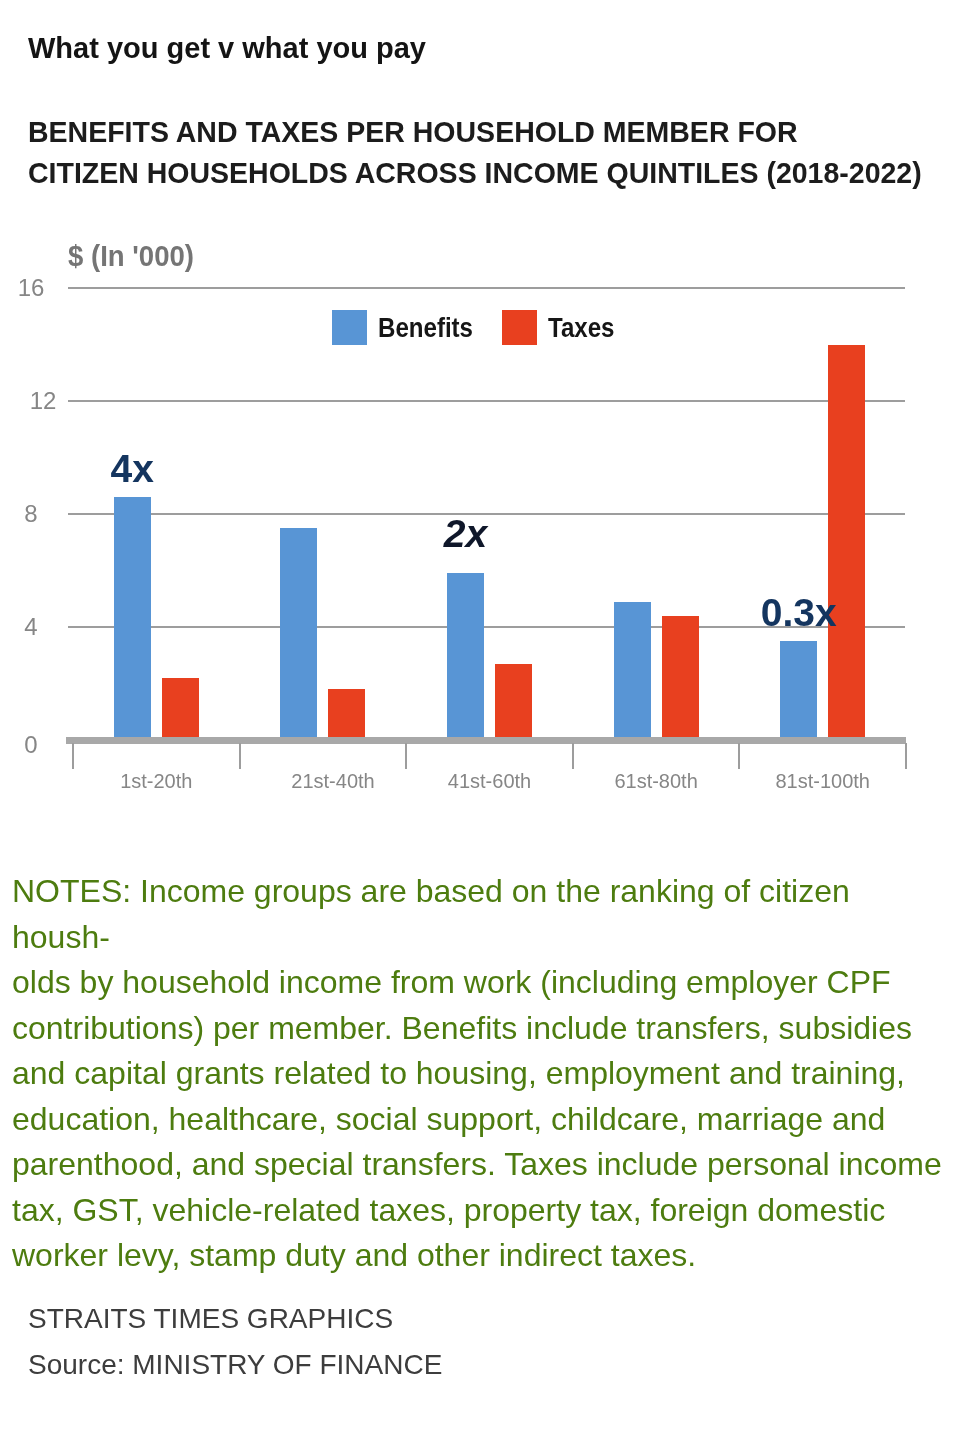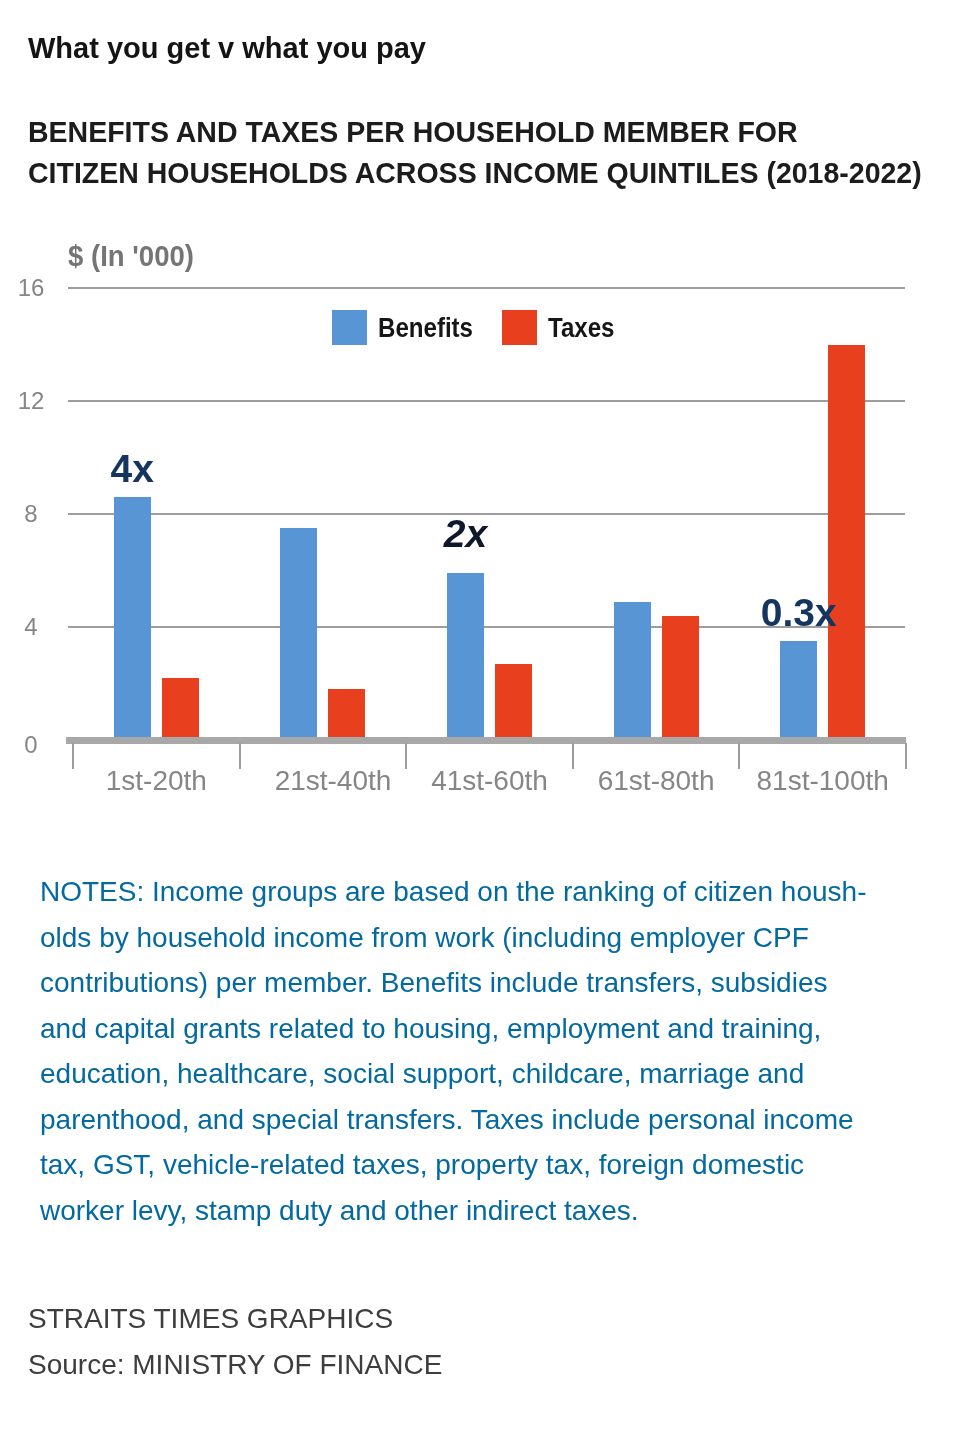--- a/index.html
+++ b/index.html
@@ -31,29 +31,29 @@
   .gridline { position:absolute; height:2px; background:#9d9d9d; }
   .y-tick-label {
     position:absolute; left:0; width:62px; text-align:center;
     font-size:24px; color:#868686; line-height:34px;
   }
   .bar { position:absolute; }
   .baseline { position:absolute; background:#a8a8a8; }
   .x-tick { position:absolute; width:2px; background:#9d9d9d; }
   .x-label {
     position:absolute; text-align:center;
-    font-size:28px; color:#868686; line-height:34px; white-space:nowrap;
+    font-size:20px; color:#868686; line-height:34px; white-space:nowrap;
   }
   .bar-annotation {
     position:absolute; width:140px; text-align:center;
     font-size:39px; font-weight:800; line-height:32px; white-space:nowrap;
   }
   .notes {
-    position:absolute; left:40px; top:869px;
-    font-size:28px; color:#0369a1; line-height:45.5px;
+    position:absolute; left:12px; top:869px;
+    font-size:32px; color:#4d7c0f; line-height:45.5px;
   }
   .source {
     position:absolute; left:28px; top:1296px;
     font-size:28px; color:#3d3d3d; line-height:46px;
   }
 </style>
 </head>
 <body>
 
 <div class="page">
@@ -67,21 +67,21 @@
 
   <div class="unit-label">$ (In '000)</div>
 
   <div id="chart">
       <div class="y-tick-label" style="top: 728px;">0</div>
       <div class="gridline" style="left: 68px; top: 626px; width: 837px;"></div>
       <div class="y-tick-label" style="top: 610px;">4</div>
       <div class="gridline" style="left: 68px; top: 513px; width: 837px;"></div>
       <div class="y-tick-label" style="top: 497px;">8</div>
       <div class="gridline" style="left: 68px; top: 400px; width: 837px;"></div>
-      <div class="y-tick-label" style="top: 384px;">12</div>
+      <div class="y-tick-label" style="top: 384px; margin-left: 12px;">12</div>
       <div class="gridline" style="left: 68px; top: 287px; width: 837px;"></div>
       <div class="y-tick-label" style="top: 271px;">16</div>
       <div class="bar" style="left: 113.8px; top: 497.05px; width: 37px; height: 239.95px; background: rgb(88, 149, 213);"></div>
       <div class="bar" style="left: 280.4px; top: 528.125px; width: 37px; height: 208.875px; background: rgb(88, 149, 213);"></div>
       <div class="bar" style="left: 447px; top: 573.325px; width: 37px; height: 163.675px; background: rgb(88, 149, 213);"></div>
       <div class="bar" style="left: 613.6px; top: 601.575px; width: 37px; height: 135.425px; background: rgb(88, 149, 213);"></div>
       <div class="bar" style="left: 780.2px; top: 641.125px; width: 37px; height: 95.875px; background: rgb(88, 149, 213);"></div>
       <div class="bar" style="left: 161.8px; top: 677.85px; width: 37px; height: 59.15px; background: rgb(232, 64, 31);"></div>
       <div class="bar" style="left: 328.4px; top: 689.15px; width: 37px; height: 47.85px; background: rgb(232, 64, 31);"></div>
       <div class="bar" style="left: 495px; top: 663.725px; width: 37px; height: 73.275px; background: rgb(232, 64, 31);"></div>

